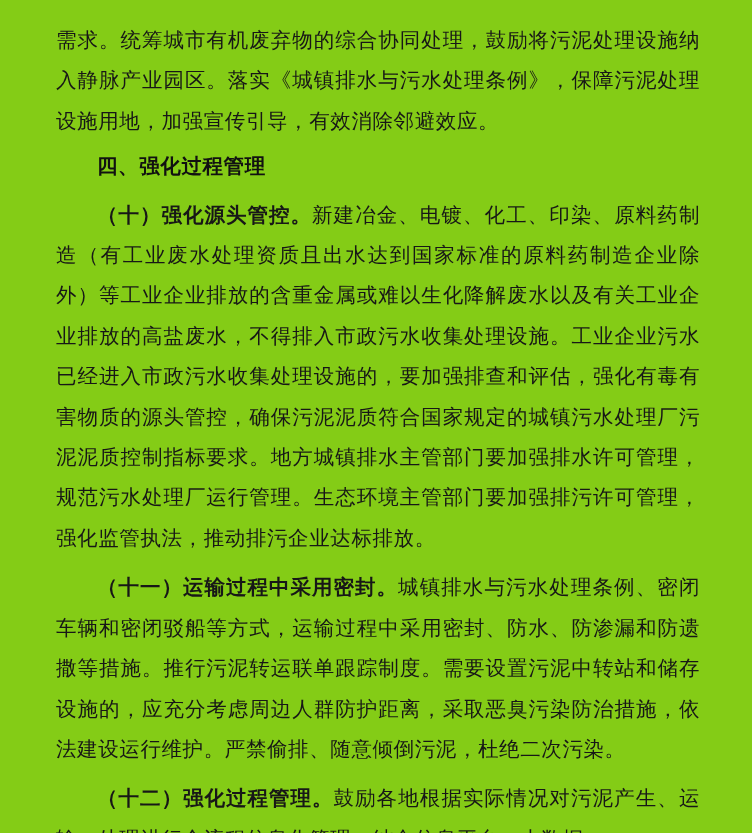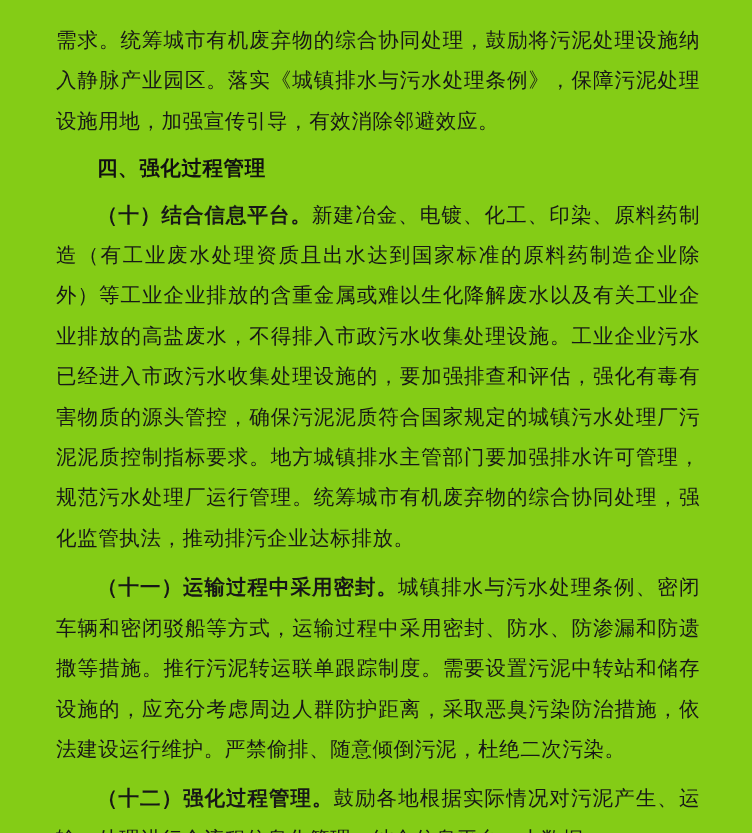--- a/index.html
+++ b/index.html
@@ -43,21 +43,21 @@
     text-indent: 0;
   }
   .heading {
     font-size: 20.5px;
     line-height: 40.4px;
     letter-spacing: 0.6px;
     margin: 0;
     text-indent: 41px;
     font-weight: bold;
     color: #111111;
-    font-family: Liberation Serif, serif;
+    font-family: Liberation Mono, monospace;
   }
   .gap-before-heading {
     margin-top: 7px;
   }
   .gap-after-heading {
     margin-top: 6px;
   }
   .para-gap {
     margin-top: 9px;
   }
@@ -74,21 +74,21 @@
 <body>
 
 <div class="page">
   <div class="doc-body">
 
     <p class="para cont">需求。统筹城市有机废弃物的综合协同处理，鼓励将污泥处理设施纳入静脉产业园区。落实《城镇排水与污水处理条例》，保障污泥处理设施用地，加强宣传引导，有效消除邻避效应。</p>
 
     <h2 class="heading gap-before-heading">四、强化过程管理</h2>
 
     <p class="para indent gap-after-heading">
-      <span class="sec-label">（十）结合信息平台。</span><span>新建冶金、电镀、化工、印染、原料药制造（有工业废水处理资质且出水达到国家标准的原料药制造企业除外）等工业企业排放的含重金属或难以生化降解废水以及有关工业企业排放的高盐废水，不得排入市政污水收集处理设施。工业企业污水已经进入市政污水收集处理设施的，要加强排查和评估，强化有毒有害物质的源头管控，确保污泥泥质符合国家规定的城镇污水处理厂污泥泥质控制指标要求。地方城镇排水主管部门要加强排水许可管理，规范污水处理厂运行管理。统筹城市有机废弃物的综合协同处理，强化监管执法，推动排污企业达标排放。</span>
+      <span class="sec-label">（十）强化源头管控。</span><span>新建冶金、电镀、化工、印染、原料药制造（有工业废水处理资质且出水达到国家标准的原料药制造企业除外）等工业企业排放的含重金属或难以生化降解废水以及有关工业企业排放的高盐废水，不得排入市政污水收集处理设施。工业企业污水已经进入市政污水收集处理设施的，要加强排查和评估，强化有毒有害物质的源头管控，确保污泥泥质符合国家规定的城镇污水处理厂污泥泥质控制指标要求。地方城镇排水主管部门要加强排水许可管理，规范污水处理厂运行管理。生态环境主管部门要加强排污许可管理，强化监管执法，推动排污企业达标排放。</span>
     </p>
 
     <p class="para indent para-gap">
       <span class="sec-label">（十一）运输过程中采用密封。</span><span>城镇排水与污水处理条例、密闭车辆和密闭驳船等方式，运输过程中采用密封、防水、防渗漏和防遗撒等措施。推行污泥转运联单跟踪制度。需要设置污泥中转站和储存设施的，应充分考虑周边人群防护距离，采取恶臭污染防治措施，依法建设运行维护。严禁偷排、随意倾倒污泥，杜绝二次污染。</span>
     </p>
 
     <p class="para indent para-gap clip-bottom">
       <span class="sec-label">（十二）强化过程管理。</span><span>鼓励各地根据实际情况对污泥产生、运输、处理进行全流程信息化管理，结合信息平台、大数据</span>
     </p>
 

